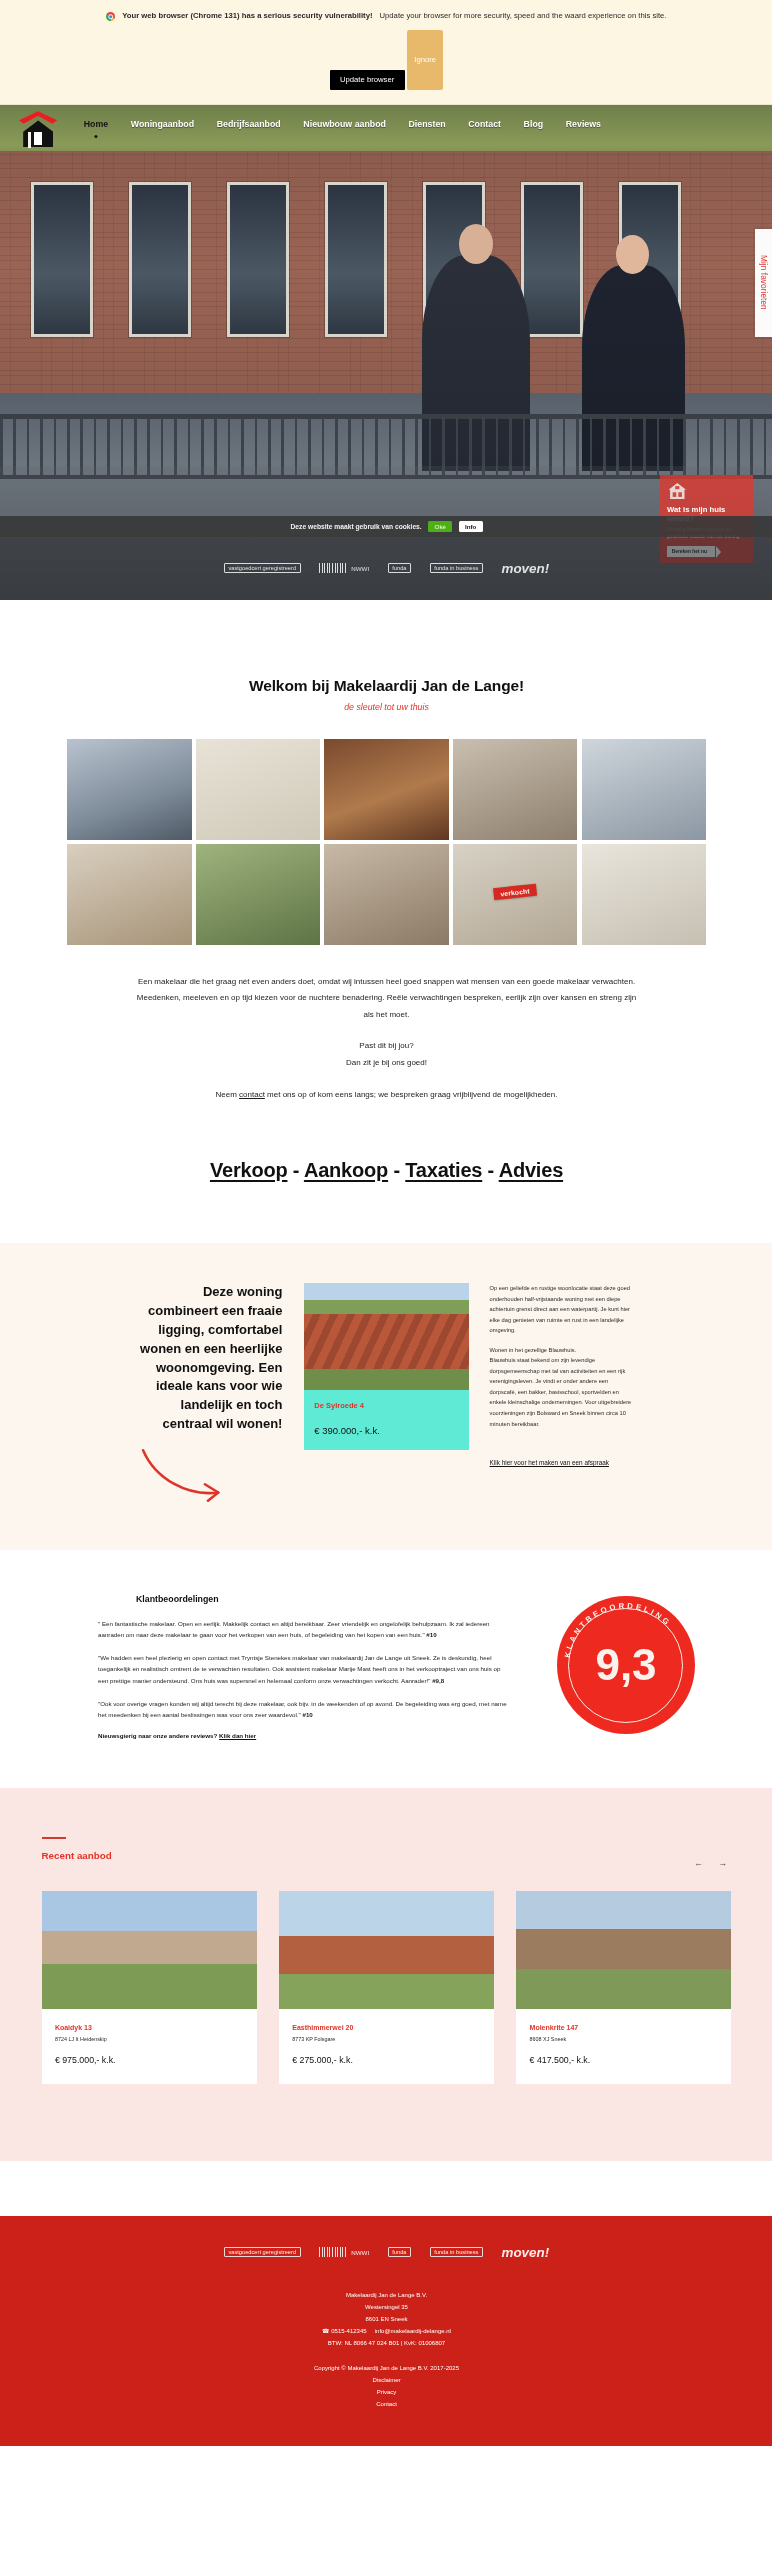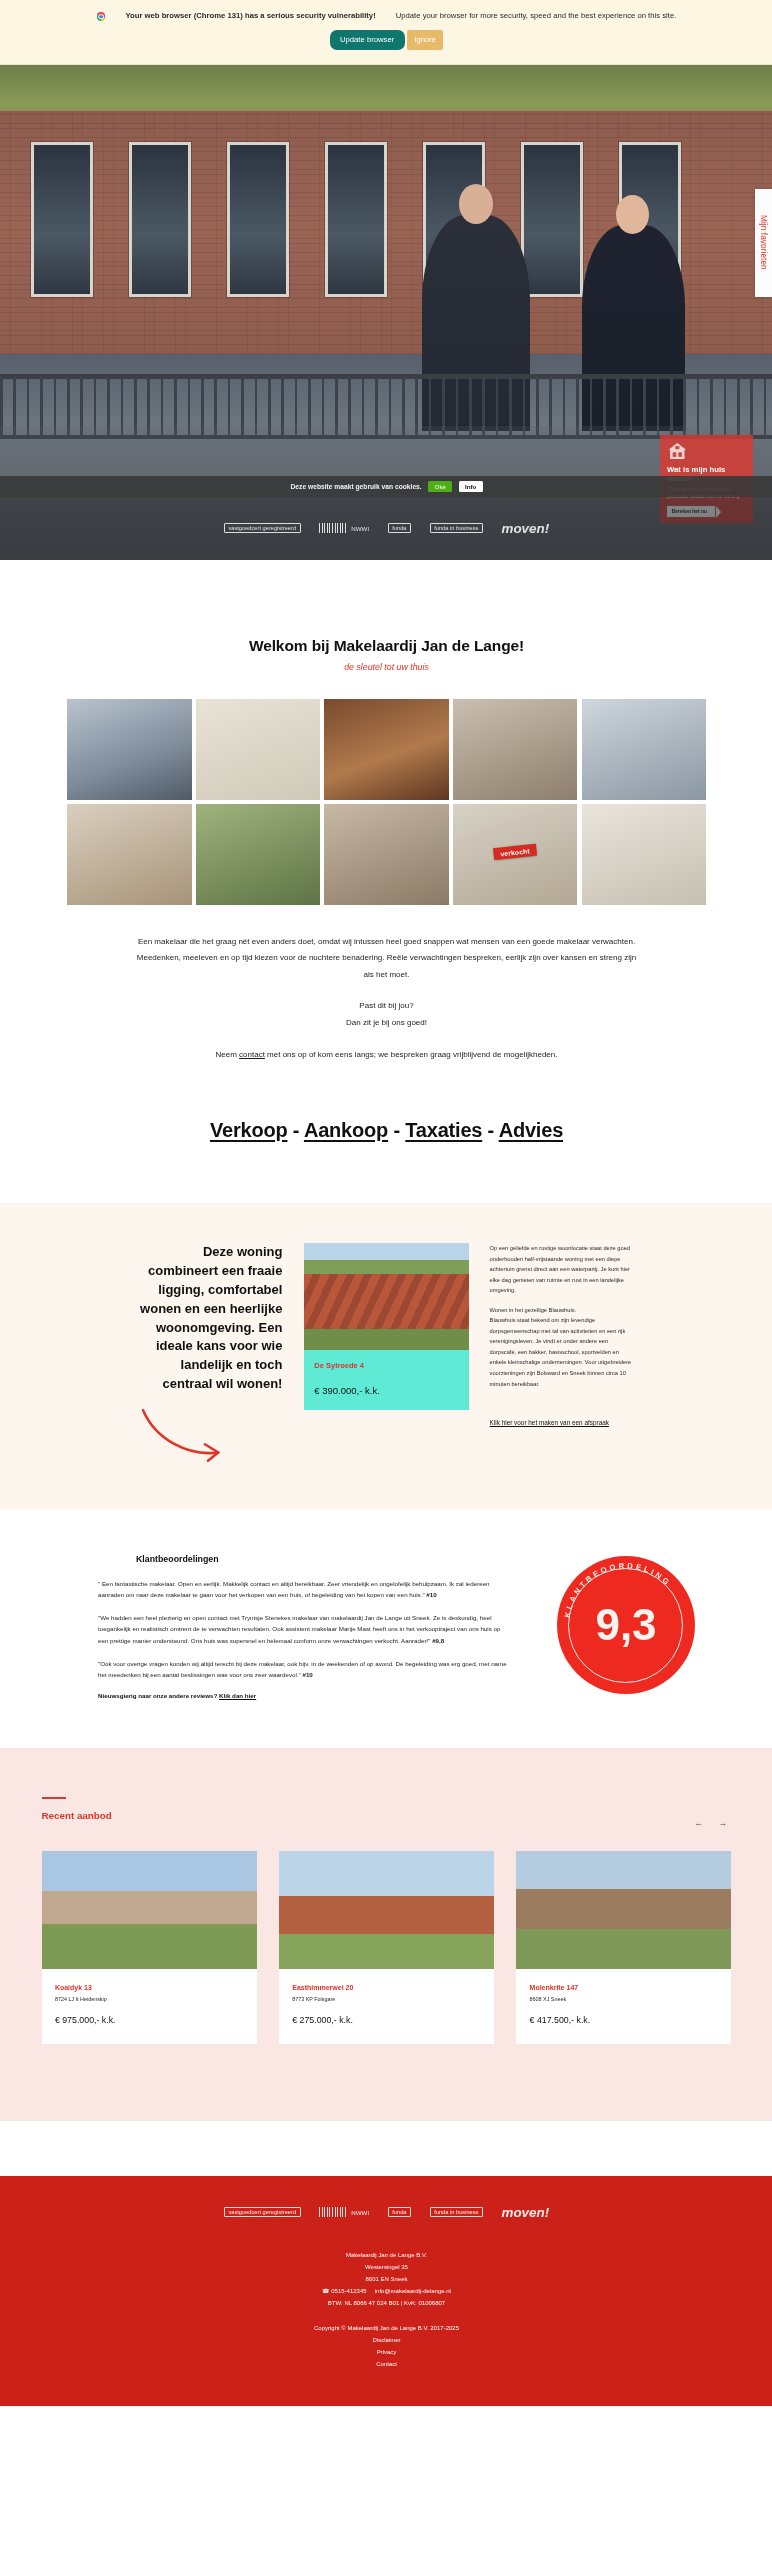--- a/index.html
+++ b/index.html
@@ -21,37 +21,38 @@
     text-align:center;
     border-bottom:0.5px solid #efe6cf;
   }
   .browser-bar .bb-text{
     font-size:7.7px;
     color:#2b2b2b;
     line-height:1.4;
     display:flex;
     align-items:center;
     justify-content:center;
-    gap:20px;
+    gap:7px;
   }
   .browser-bar .bb-text b{font-weight:bold;}
   .chrome-icon{
     width:8.8px;height:8.8px;border-radius:50%;
     background:conic-gradient(#e8453c 0 33%, #fbbc05 33% 50%, #34a853 50% 83%, #e8453c 83% 100%);
     position:relative;display:inline-block;flex:0 0 auto;
   }
   .chrome-icon:after{
     content:"";position:absolute;left:50%;top:50%;transform:translate(-50%,-50%);
     width:3.6px;height:3.6px;border-radius:50%;background:#4285f4;border:0.8px solid #fff;
   }
   .bb-buttons{margin-top:7.7px;display:flex;justify-content:center;gap:2.6px;}
   .btn-update{
-    background:#0f766e;color:#fff;border:none;font-size:7.7px;
-    padding:5.7px 10.3px;border-radius:7px;cursor:pointer;
+    background:#000000;color:#fff;border:none;font-size:7.7px;
+    padding:5.7px 10.3px;border-radius:1px;cursor:pointer;
     font-family:"Liberation Sans", sans-serif;
+    margin-top:40px;
   }
   .btn-ignore{
     background:#e8b96a;color:#fff;border:none;font-size:7.7px;
     padding:5.7px 7.2px;border-radius:2.1px;cursor:pointer;
     font-family:"Liberation Sans", sans-serif;
   }
 
   
   .hero{
     position:relative;width:773px;height:495px;overflow:hidden;
@@ -303,21 +304,21 @@
   .foot-copy div{font-size:6px;line-height:2.0;}
   .foot-copy a{color:#fff;text-decoration:none;}
 </style>
 </head>
 <body>
 
 <div class="browser-bar">
   <div class="bb-text">
     <span class="chrome-icon"></span>
     <b>Your web browser (Chrome 131) has a serious security vulnerability!</b>
-    <span>Update your browser for more security, speed and the best experience on this site.</span>
+    <span>Update your browser for more security, speed and the waard experience on this site.</span>
   </div>
   <div class="bb-buttons">
     <button class="btn-update">Update browser</button>
     <button class="btn-ignore">Ignore</button>
   </div>
 </div>
 
 <div class="hero">
   <div class="hero-photo">
     <div class="sky"></div>
@@ -335,20 +336,38 @@
     <div class="foliage"></div>
     <div class="hero-bottom"></div>
     <div class="person man"></div>
     <div class="person woman"></div>
     <div class="railing">
         <div class="rail-bars"></div>
       </div>
     <div class="hero-strip"></div>
   </div>
 
+  <nav class="topnav">
+    <div class="logo">
+      <div class="roof"></div>
+      <div class="body"></div>
+      <div class="slit"></div>
+      <div class="door"></div>
+    </div>
+    <div class="navlinks">
+      <a class="navlink active">Home</a>
+      <a class="navlink">Woningaanbod</a>
+      <a class="navlink">Bedrijfsaanbod</a>
+      <a class="navlink">Nieuwbouw aanbod</a>
+      <a class="navlink">Diensten</a>
+      <a class="navlink">Contact</a>
+      <a class="navlink">Blog</a>
+      <a class="navlink">Reviews</a>
+    </div>
+  </nav>
 
   <div class="fav-tab">
     <span>Mijn favorieten</span>
   </div>
 
   <div class="value-card">
     <svg class="vc-icon" viewBox="0 0 40 36">
       <path d="M20 2 L37 15 L34 15 L34 33 L6 33 L6 15 L3 15 Z" fill="#e9e4e1"></path>
       <rect x="11" y="20" width="7" height="9" fill="#d24a42"></rect>
       <rect x="22" y="20" width="7" height="9" fill="#d24a42"></rect>

